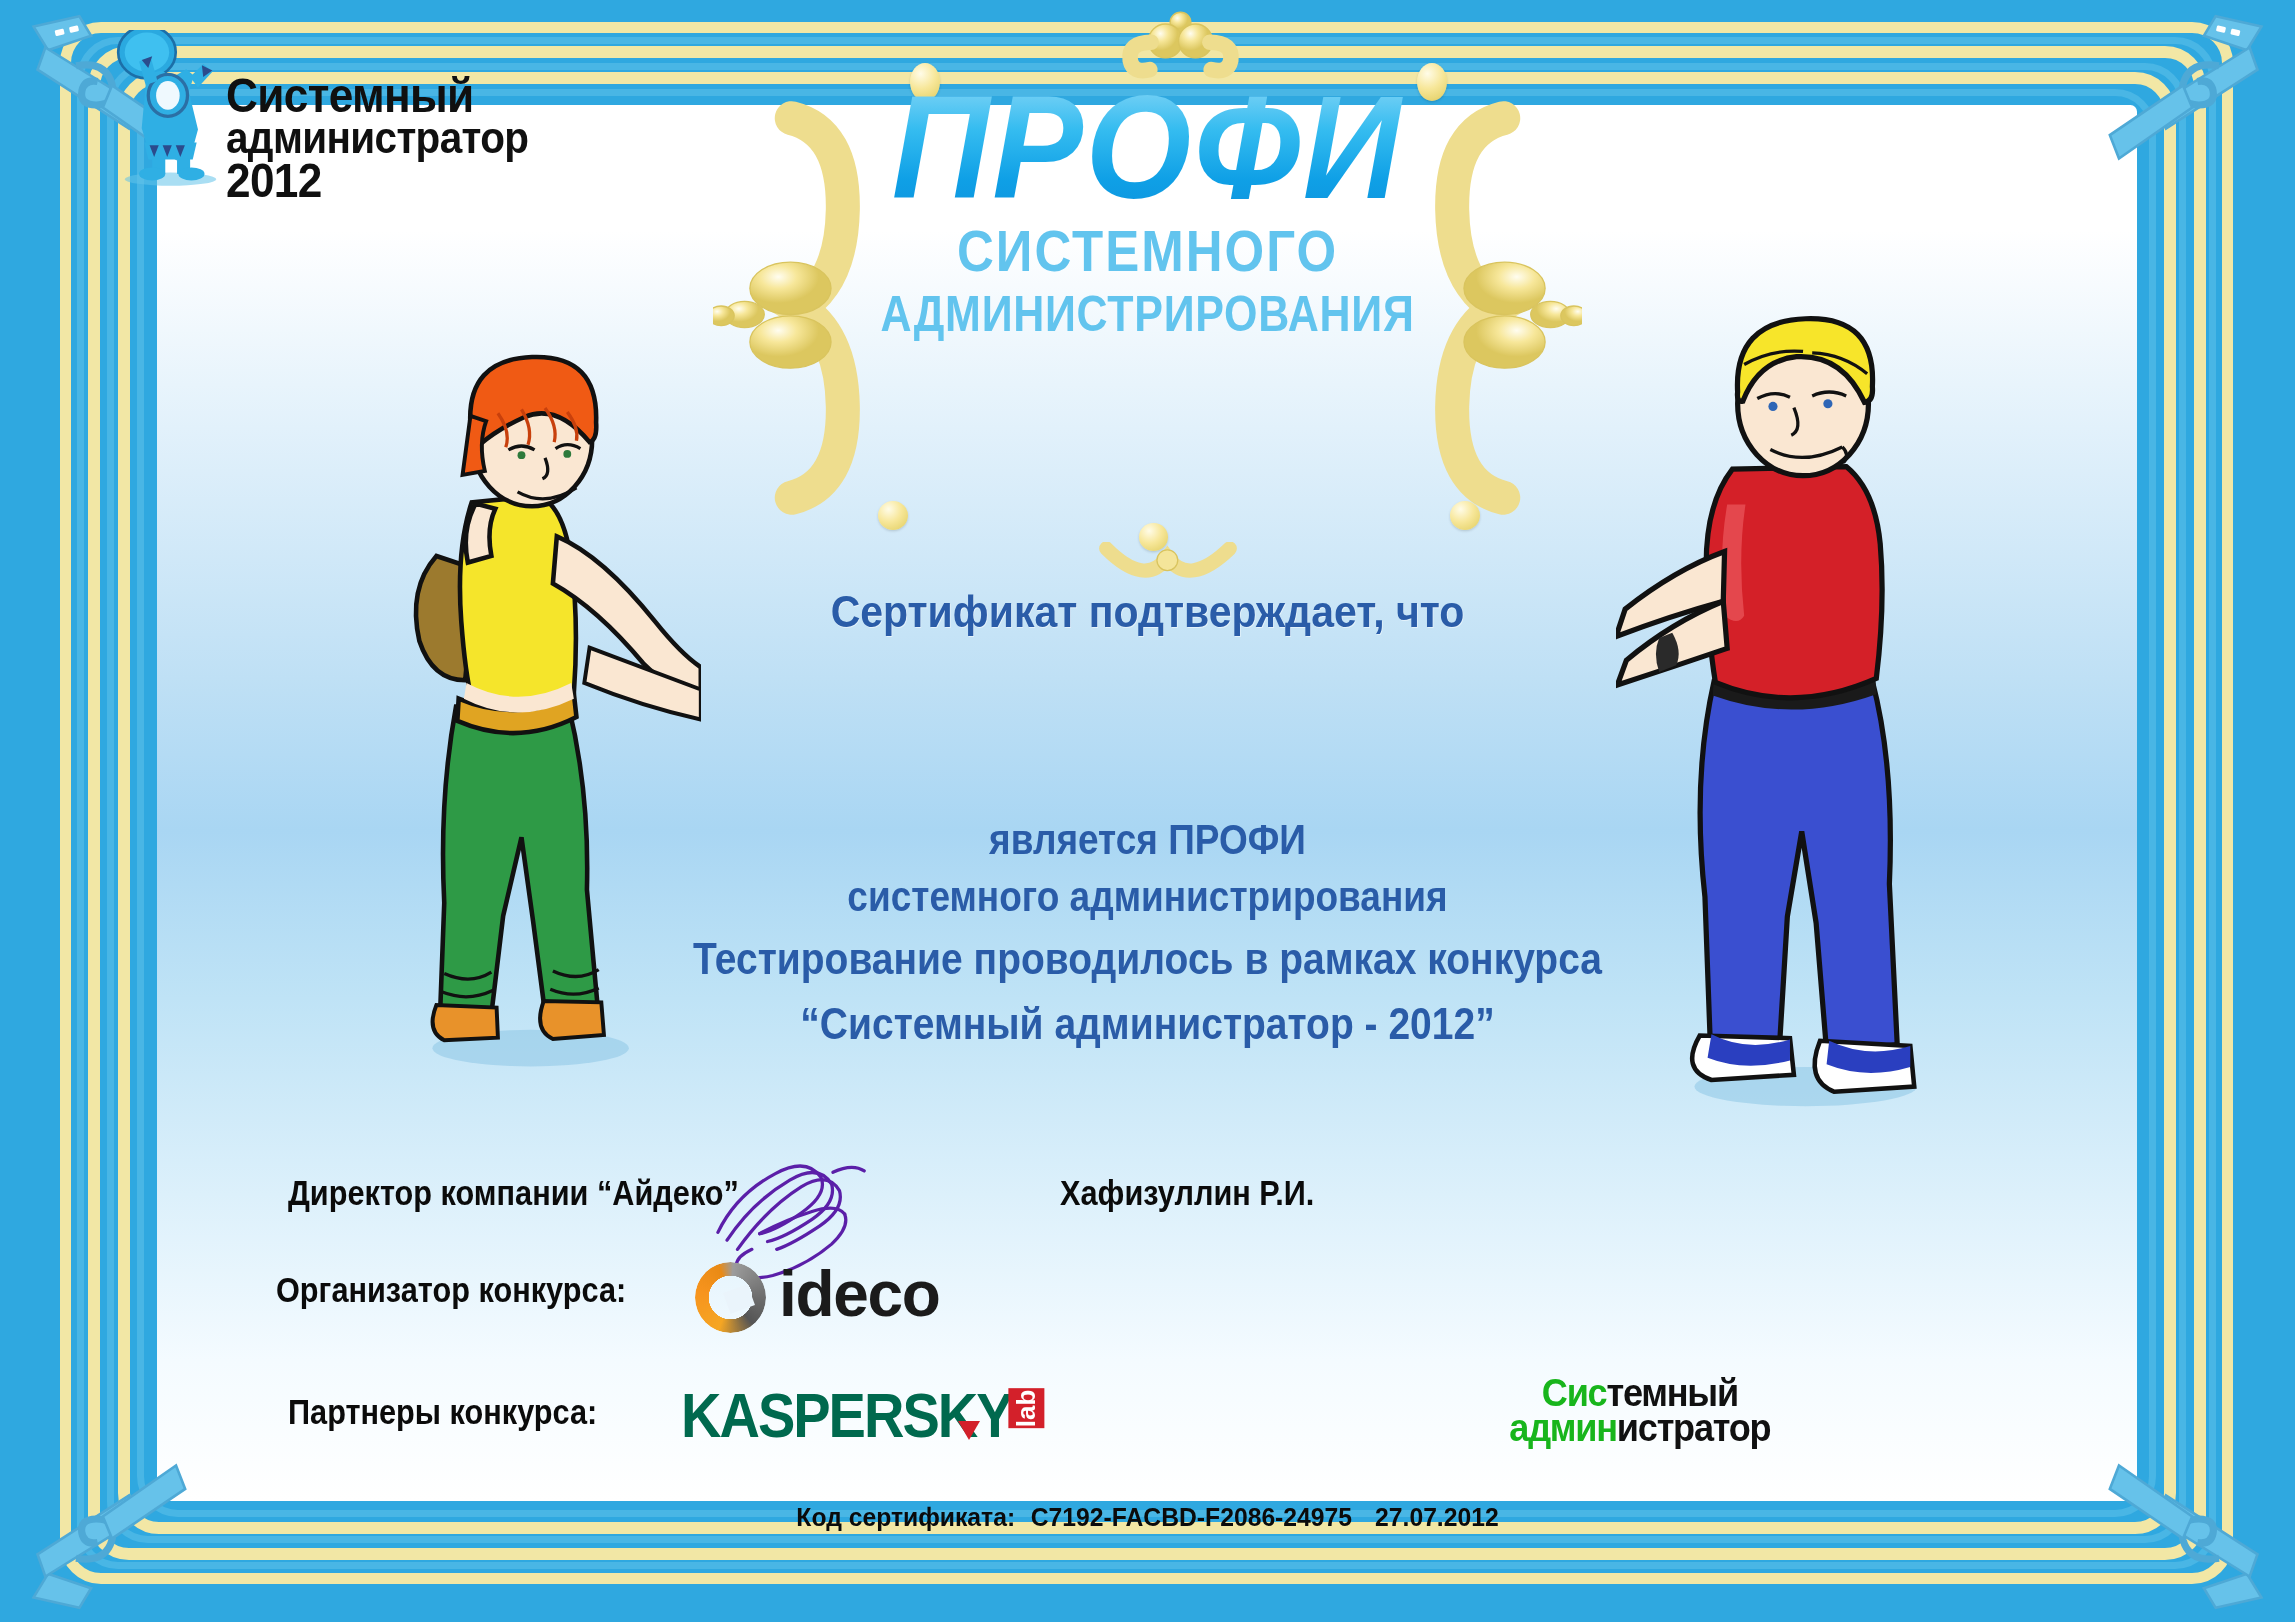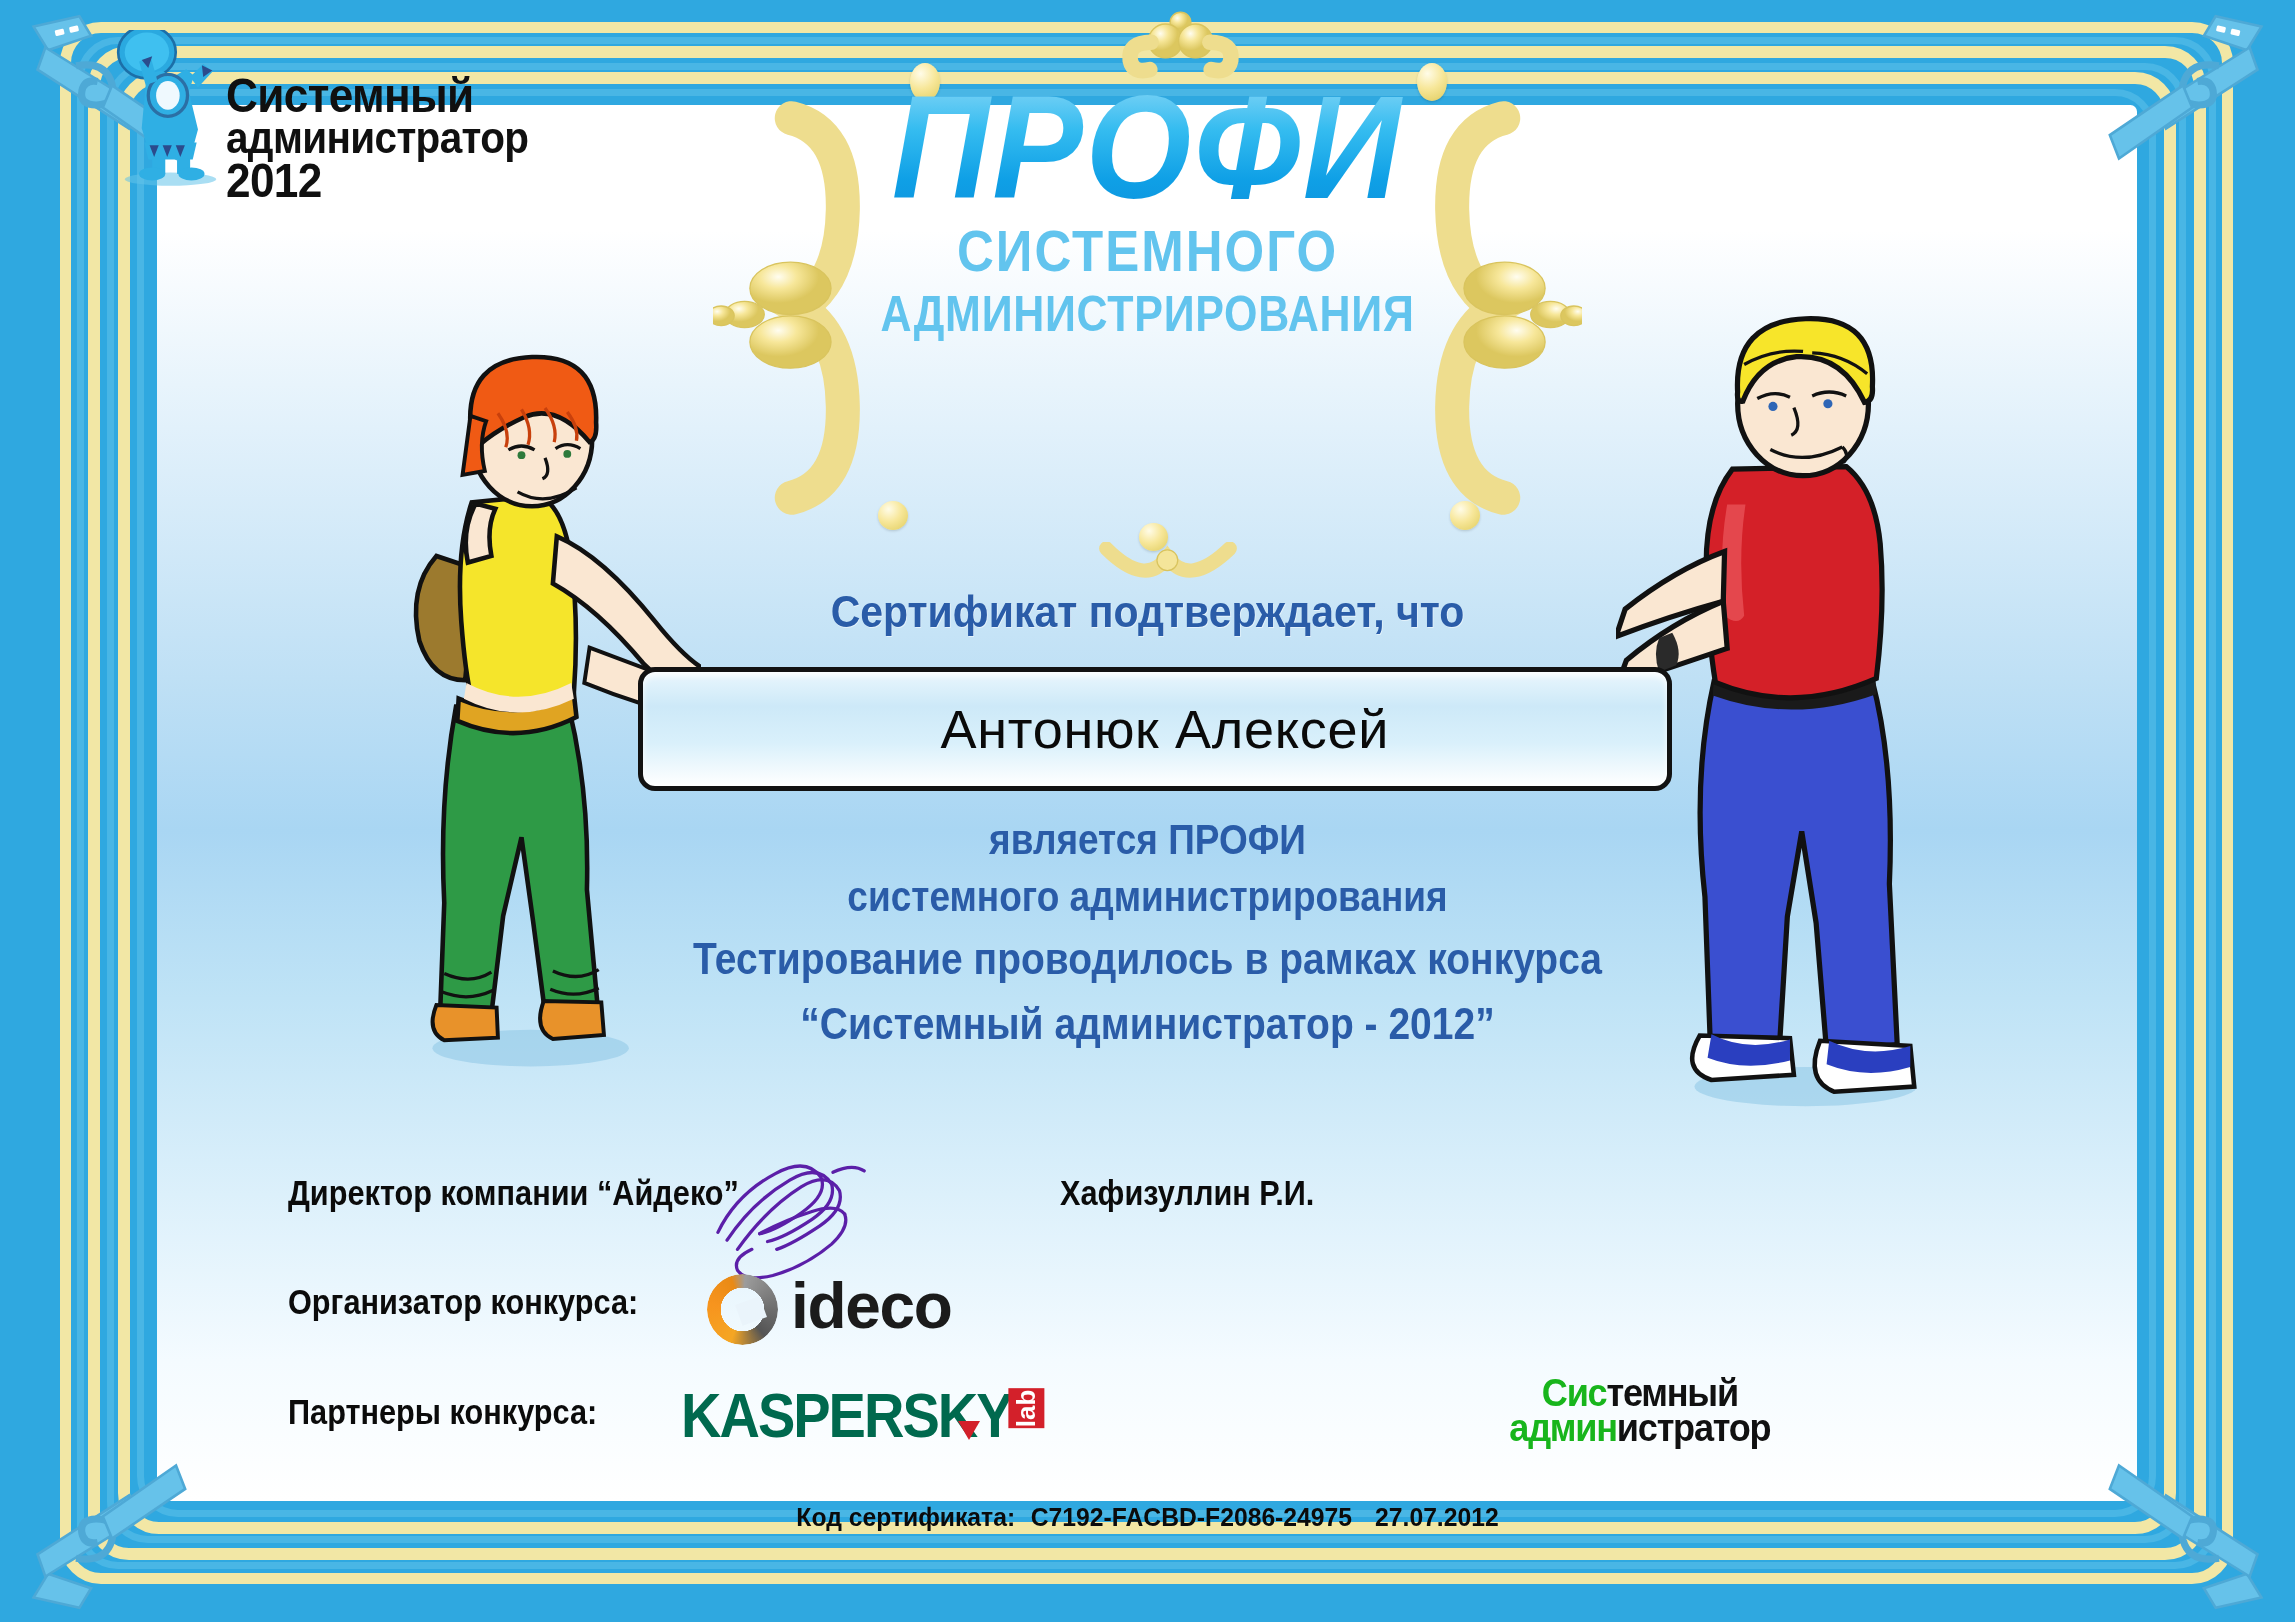--- a/index.html
+++ b/index.html
@@ -149,21 +149,21 @@
     font-weight:bold;
     transform:scaleX(.93) scaleY(1.08);
     transform-origin:left center;
     white-space:nowrap;
   }
   #director-row{ position:absolute; left:288px; top:1165px; width:1440px; height:85px;}
   #director-label{ left:0; top:9.2px; position:absolute;}
   #director-name{ position:absolute; left:772px; top:9.2px;}
   #signature{ position:absolute; left:409px; top:-31px; width:196px; height:151px;}
 
-  #organizer-row{ position:absolute; left:288px; top:1258px; width:1440px; height:85px;margin-top:12px;}
+  #organizer-row{ position:absolute; left:276px; top:1258px; width:1440px; height:85px;}
   #organizer-label{ left:0; top:13px; position:absolute;}
   #ideco-logo{ position:absolute; left:419px; top:-5.2px; width:275px; height:92px;}
   #ideco-ring{
     position:absolute; left:0; top:9.2px; width:71px; height:71px;
     border-radius:50%;
     background:conic-gradient(from 200deg,
         #F5A623 0deg, #F7941E 80deg, #e98a15 140deg,
         #9c9c9c 165deg, #6d6d6d 250deg, #555555 300deg, #F5A623 360deg);
     -webkit-mask:radial-gradient(circle, transparent 0 21.6px, #000 22px);
     mask:radial-gradient(circle, transparent 0 21.6px, #000 22px);
@@ -499,23 +499,20 @@
     <circle cx="324" cy="146" r="7" fill="#2E66B6"></circle>
 
     <path d="M128 1112 Q98 1164 146 1180 L272 1172 L266 1116 Z" fill="#ffffff" stroke="#111" stroke-width="7"></path>
     <path d="M146 1110 Q200 1138 266 1118 L266 1150 Q196 1168 140 1146 Z" fill="#2A3FC0"></path>
     <path d="M312 1120 Q288 1180 334 1198 L456 1190 L450 1128 Z" fill="#ffffff" stroke="#111" stroke-width="7"></path>
     <path d="M326 1120 Q384 1148 450 1128 L450 1160 Q382 1180 322 1156 Z" fill="#2A3FC0"></path>
   </svg>
 
   <div id="confirm-line">Сертификат подтверждает, что</div>
 
-  <div id="name-banner">
-    <div id="name-text">Антонюк Алексей</div>
-  </div>
 
   <div class="body-line" id="body-l1">является ПРОФИ</div>
   <div class="body-line" id="body-l2">системного администрирования</div>
   <div class="body-line" id="body-l3">Тестирование проводилось в рамках конкурса</div>
   <div class="body-line" id="body-l4">“Системный администратор - 2012”</div>
 
   <div id="director-row">
     <div class="foot-label" id="director-label">Директор компании “Айдеко”</div>
     <svg id="signature" viewBox="0 0 300 230">
       <g fill="none" stroke="#5B1FA8" stroke-width="5" stroke-linecap="round">

